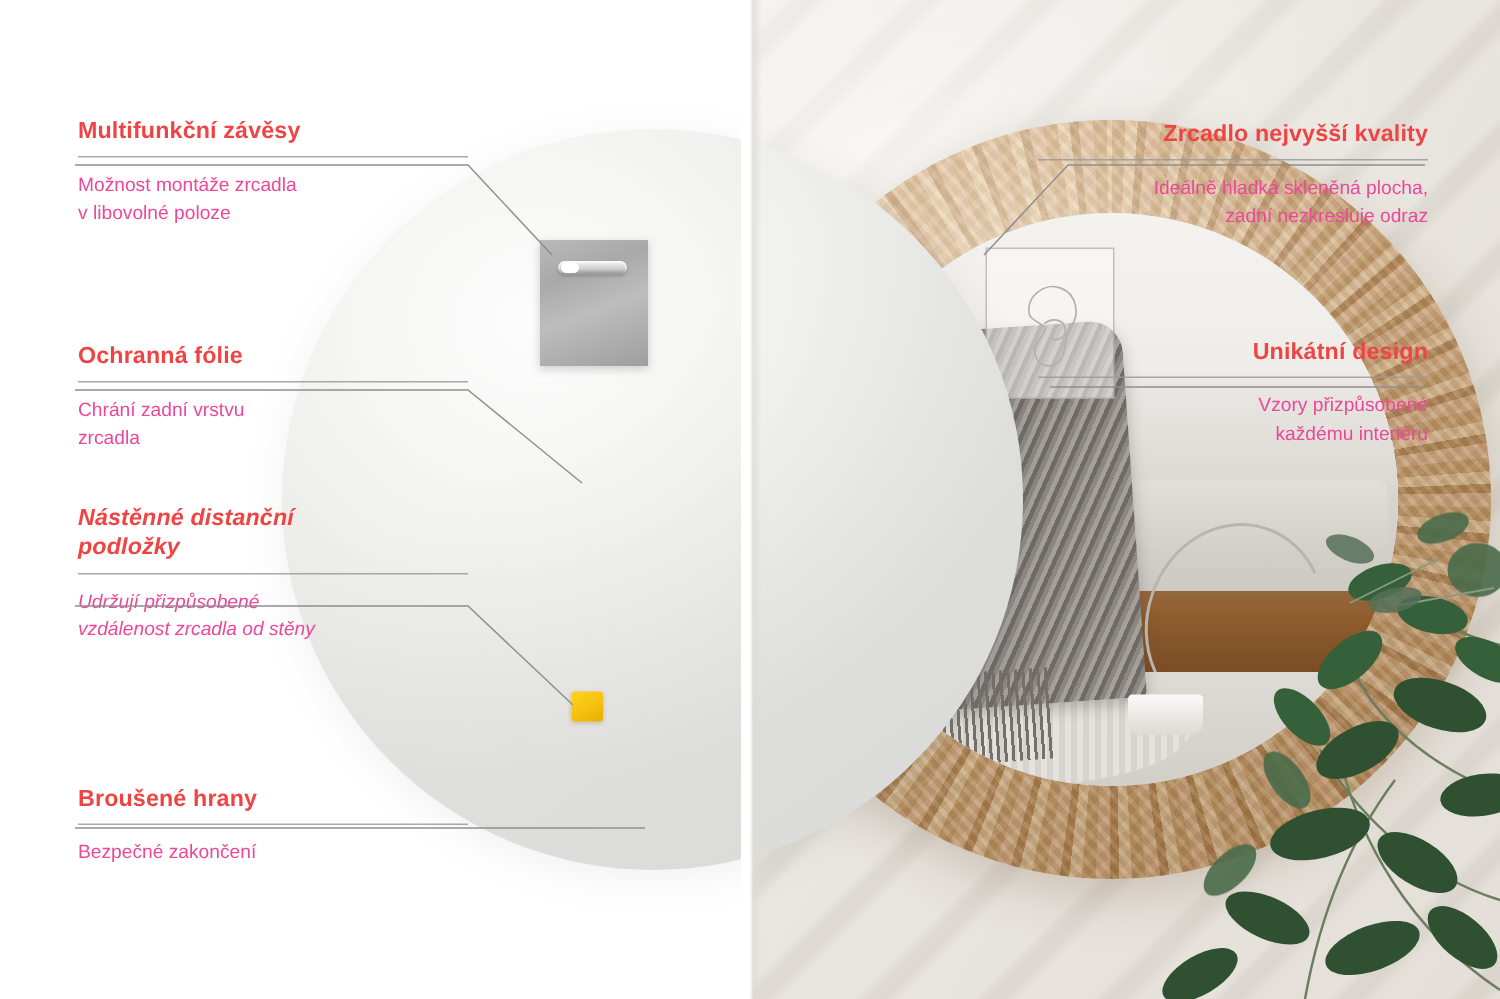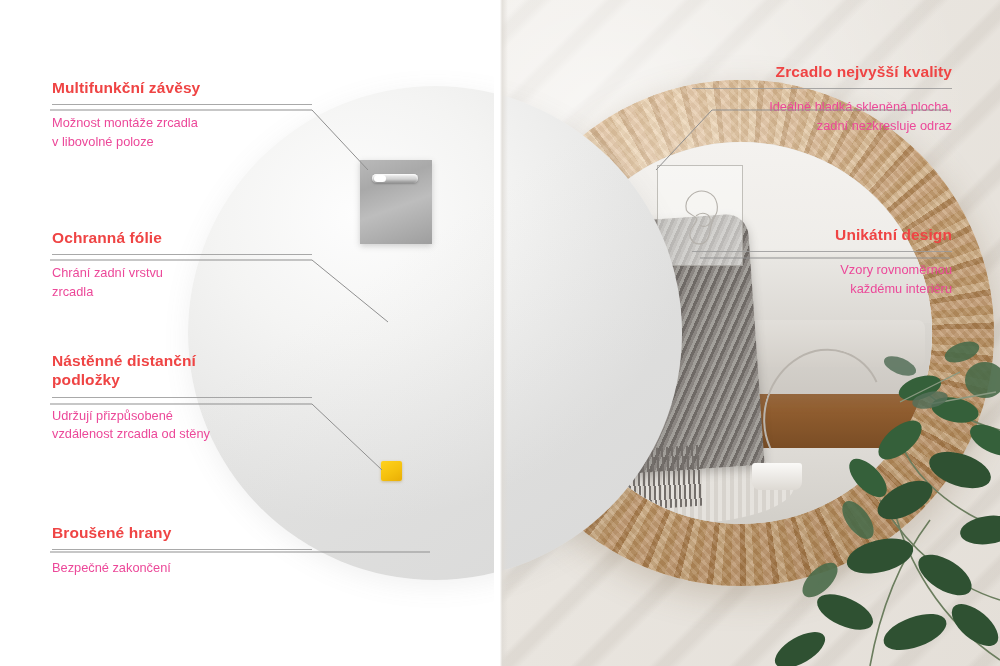--- a/index.html
+++ b/index.html
@@ -162,23 +162,23 @@
     margin:0 0 7px 0;font-size:15.5px;font-weight:bold;color:#ef4444;letter-spacing:.1px;
     line-height:1.25;
   }
   .callout .rule{height:1px;background:#9a9a9a;opacity:.85;margin:0 0 9px 0;}
   .callout p{margin:0;font-size:12.8px;line-height:1.45;color:#ec4899;font-weight:400;}
   .callout.left{left:52px;width:260px;text-align:left;}
   .callout.right{right:48px;width:260px;text-align:right;}
 
   #c1{top:78px;}
   #c2{top:228px;}
-  #c3{top:351px;}
+  #c3{top:336px;font-style:italic;}
   #c4{top:523px;}
-  #r1{top:62px;}
+  #r1{top:80px;}
   #r2{top:225px;}
 </style>
 </head>
 <body>
 
 <div id="stage">
 
   <div class="bg-left"></div>
   <div class="bg-right"></div>
   <div class="bg-right-glow"></div>
@@ -323,18 +323,18 @@
     <p>
       <span>Ideálně hladká skleněná plocha,</span><br>
       <span>zadní nezkresluje odraz</span>
     </p>
   </div>
 
   <div class="callout right" id="r2">
     <h3>Unikátní design</h3>
     <div class="rule"></div>
     <p>
-      <span>Vzory rovnoměrnou</span><br>
+      <span>Vzory přizpůsobené</span><br>
       <span>každému interiéru</span>
     </p>
   </div>
 
 </div>
 
 </body></html>

